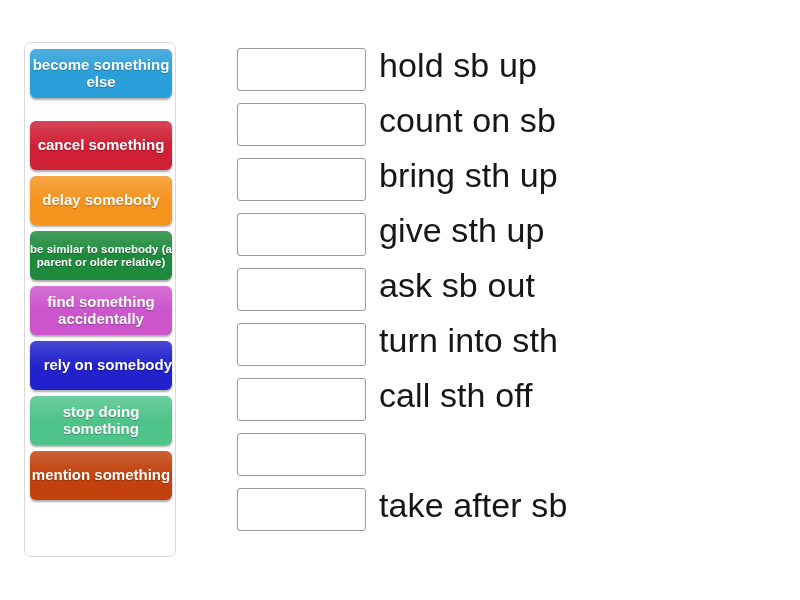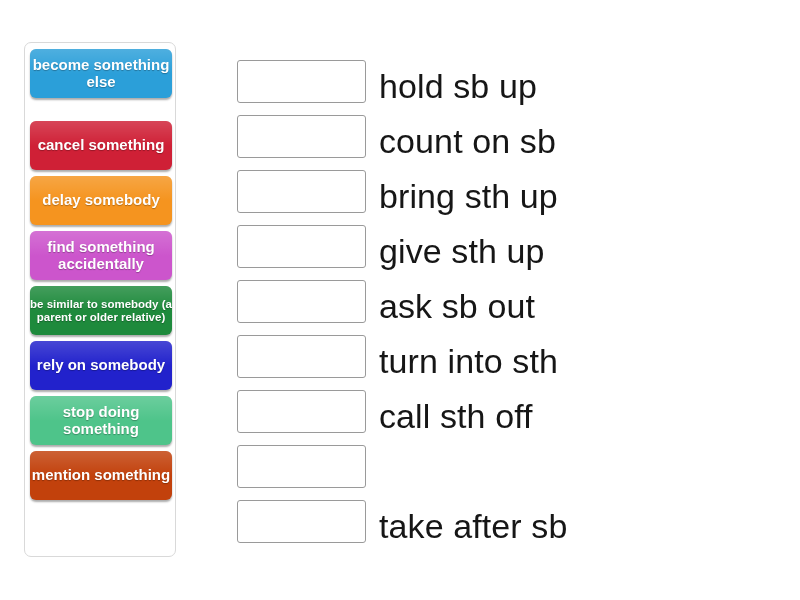--- a/index.html
+++ b/index.html
@@ -74,21 +74,21 @@
 
   
   #rows {
     position: absolute;
     left: 203px;
     top: 48px;
     width: 580px;
   }
   .row {
     display: flex;
-    align-items: flex-end;
+    align-items: flex-start;
     height: 55px;
     padding-left: 34px;
   }
   .dropzone {
     box-sizing: border-box;
     width: 129px;
     height: 43px;
     background: #ffffff;
     border: 1px solid #9a9a9a;
     border-radius: 3px;
@@ -112,27 +112,27 @@
   <div id="tiles-panel">
       <div class="tile lines2" style="background: rgb(43, 159, 217);">
         <span>become something else</span>
       </div>
       <div class="tile lines2" style="background: rgb(207, 32, 54); margin-top: 17px;">
         <span>cancel something</span>
       </div>
       <div class="tile lines2" style="background: rgb(245, 148, 31);">
         <span>delay somebody</span>
       </div>
+      <div class="tile lines3" style="background: rgb(30, 138, 60);">
+        <span>be similar to somebody (a parent or older relative)</span>
+      </div>
       <div class="tile lines2" style="background: rgb(204, 85, 204);">
         <span>find something accidentally</span>
       </div>
-      <div class="tile lines3" style="background: rgb(30, 138, 60);">
-        <span>be similar to somebody (a parent or older relative)</span>
-      </div>
-      <div class="tile lines2" style="background: rgb(34, 34, 204);">
+      <div class="tile lines2" style="background: rgb(34, 34, 204); justify-content: flex-end;">
         <span>rely on somebody</span>
       </div>
       <div class="tile lines2" style="background: rgb(78, 196, 138);">
         <span>stop doing something</span>
       </div>
       <div class="tile lines2" style="background: #c2410c; text-align: right;">
         <span>mention something</span>
       </div>
     </div>
 

